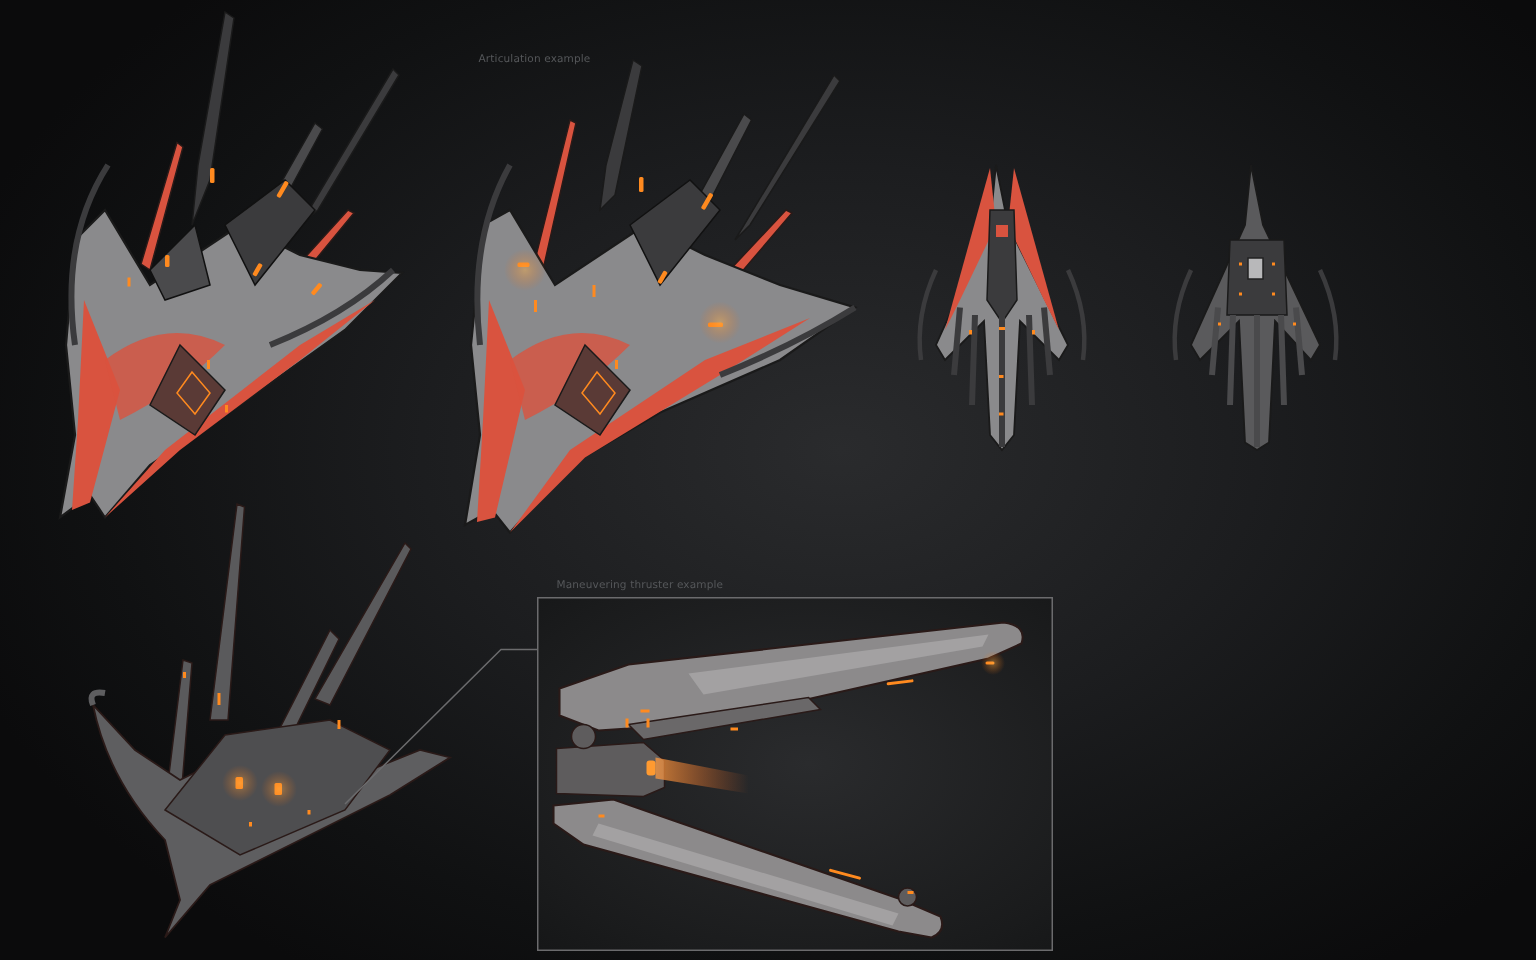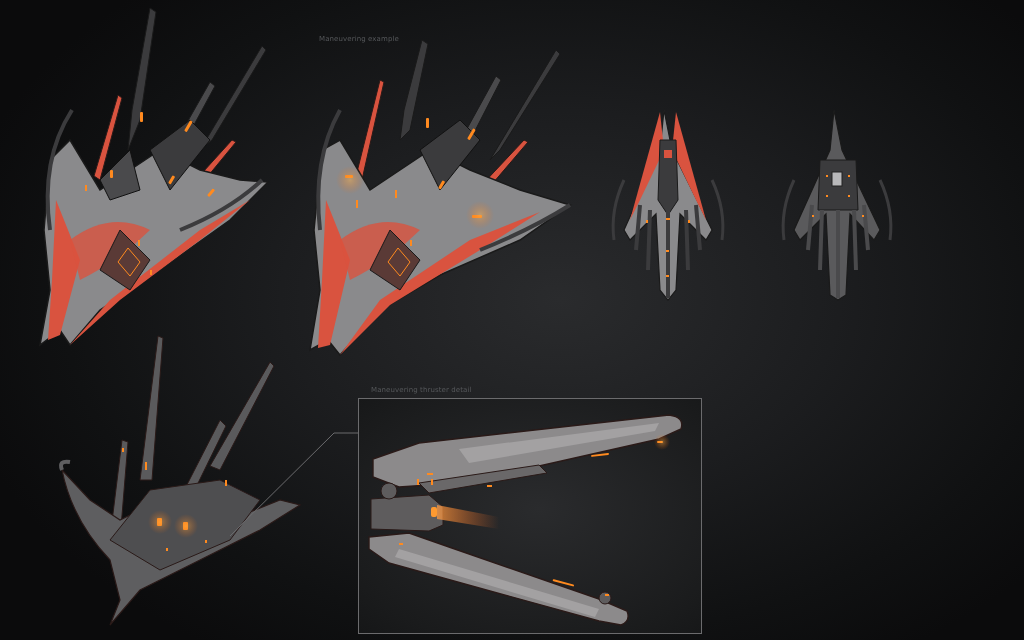--- a/index.html
+++ b/index.html
@@ -161,22 +161,22 @@
       <rect x="205" y="540" width="2" height="3"></rect>
       <rect x="166" y="548" width="2" height="3"></rect>
     </g>
     <circle cx="160" cy="522" r="12" fill="url(#glow)" opacity="0.5"></circle>
     <circle cx="186" cy="526" r="12" fill="url(#glow)" opacity="0.5"></circle>
   </g>
 
   <polyline points="230,536 334,433 358,433" fill="none" stroke="#6b6b6d" stroke-width="1"></polyline>
 </svg>
 
-<div class="label" id="label-articulation">Maneuvering example</div>
-<div class="label" id="label-thruster">Maneuvering thruster detail</div>
+<div class="label" id="label-articulation">Articulation example</div>
+<div class="label" id="label-thruster">Maneuvering thruster example</div>
 
 <div class="detail-box">
   <svg width="344" height="236" viewBox="0 0 344 236">
 
     <path d="M14 60 L60 44 L310 16 Q326 18 322 30 L300 40 L140 76 L100 84 L40 88 L14 78 Z" fill="#8c8a8b" stroke="#2a1a18" stroke-width="1.4"></path>
     <path d="M100 50 L300 24 L296 32 L110 64 Z" fill="#a3a1a2"></path>
     <path d="M60 84 L180 66 L188 74 L70 94 Z" fill="#6a6869" stroke="#2a1a18"></path>
 
     <path d="M12 100 L70 96 L84 108 L84 126 L70 132 L12 130 Z" fill="#5e5c5d" stroke="#2a1a18"></path>
     <circle cx="30" cy="92" r="8" fill="#5e5c5d" stroke="#2a1a18"></circle>

